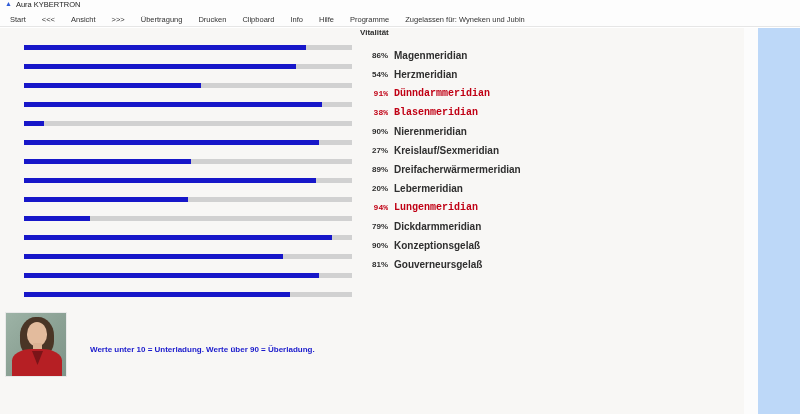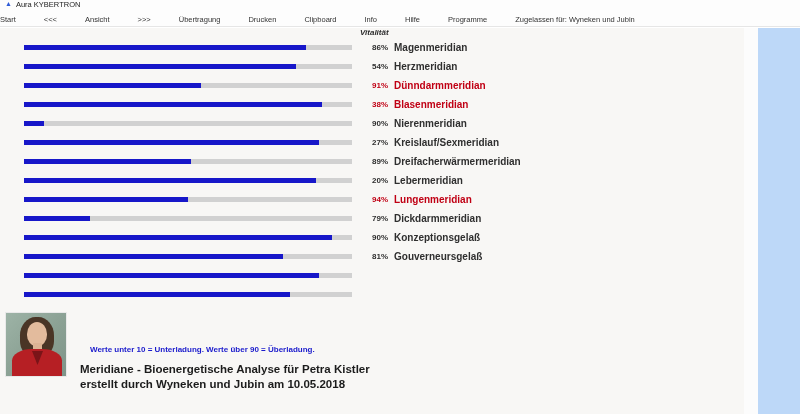--- a/index.html
+++ b/index.html
@@ -4,42 +4,42 @@
 <style>
   * { margin:0; padding:0; box-sizing:border-box; }
   html,body { width:800px; height:414px; }
   body { font-family:"Liberation Sans", sans-serif; background:#ffffff; position:relative; overflow:hidden; }
 
   
   .titlebar { position:absolute; left:0; top:0; width:800px; height:12px; background:#fdfdfd; display:flex; align-items:flex-start; padding-left:5px; }
   .title-icon { font-size:7px; color:#2e5bd8; line-height:1; margin-right:4px; }
   .title-text { font-size:7.5px; color:#222; }
 
-  .menubar { position:absolute; left:0; top:12px; width:800px; height:15px; background:#fdfdfd; display:flex; align-items:center; padding-left:0; gap:28px; border-bottom:1px solid #e6e6e6; }
+  .menubar { position:absolute; left:0; top:12px; width:800px; height:15px; background:#fdfdfd; display:flex; align-items:center; padding-left:10px; gap:16px; border-bottom:1px solid #e6e6e6; }
   .menu-item { font-size:7.5px; color:#333; white-space:nowrap; cursor:default; }
 
   
   .content { position:absolute; left:0; top:28px; width:800px; height:386px; background:#f8f7f5; }
   .gap-strip { position:absolute; left:744px; top:0; width:14px; height:386px; background:#fcfcfc; }
   .blue-strip { position:absolute; left:758px; top:0; width:42px; height:386px; background:#bdd8f8; }
 
   
   .bars-col { position:absolute; left:24px; top:10px; width:328px; }
   .bar-row { height:19px; display:flex; align-items:center; }
   .bar-track { width:100%; height:5px; background:#d1d1d1; position:relative; }
   .bar-fill { position:absolute; left:0; top:0; height:5px; background:#1717c9; }
 
   
   .legend-col { position:absolute; left:358px; top:0px; width:220px; }
-  .legend-title { font-size:8px; font-weight:bold; color:#2f2f2f; padding-left:2px; height:10px; line-height:10px;font-style:italic; }
-  .legend-rows { margin-top:0px; }
+  .legend-title { font-size:8px; font-weight:bold; color:#2f2f2f; padding-left:2px; height:10px; line-height:10px; }
+  .legend-rows { margin-top:8px; }
   .lrow { height:19px; display:flex; align-items:center; }
   .lrow .pct { width:30px; text-align:right; font-size:8px; font-weight:bold; color:#2f2f2f; }
   .lrow .lbl { margin-left:6px; font-size:10px; font-weight:bold; color:#2f2f2f; }
-  .lrow.alert .pct, .lrow.alert .lbl { color:#c00014; }
+  .lrow.alert .pct, .lrow.alert .lbl { color:#c00014;font-family:Liberation Mono, monospace; }
 
   
   .photo { position:absolute; left:5px; top:284px; width:62px; height:65px; background:linear-gradient(135deg,#9db3a6 0%,#8aa093 55%,#7e9489 100%); overflow:hidden; border:1px solid #e9e9e9; }
   .photo .hair { position:absolute; left:14px; top:4px; width:34px; height:40px; background:#4a3526; border-radius:46% 46% 40% 40%; }
   .photo .face { position:absolute; left:21px; top:9px; width:20px; height:24px; background:#e3bb9d; border-radius:50% 50% 46% 46%; }
   .photo .neck { position:absolute; left:27px; top:30px; width:9px; height:8px; background:#dcb394; }
   .photo .jacket { position:absolute; left:6px; top:36px; width:50px; height:29px; background:#b61f24; border-radius:40% 40% 0 0; }
   .photo .blouse { position:absolute; left:26px; top:38px; width:11px; height:14px; background:#7a1418; clip-path:polygon(0 0,100% 0,50% 100%); }
 
   .note-line { position:absolute; left:83px; top:317px; font-size:8px; font-weight:bold; color:#1a1acc;margin-left:7px; }
@@ -201,17 +201,13 @@
   <div class="photo">
     <div class="hair"></div>
     <div class="face"></div>
     <div class="neck"></div>
     <div class="jacket"></div>
     <div class="blouse"></div>
   </div>
 
   <div class="note-line">Werte unter 10 = Unterladung. Werte über 90 = Überladung.</div>
 
-  <div class="footer-title">
-    <div>Meridiane - Bioenergetische Analyse für Petra Kistler</div>
-    <div>erstellt durch Wyneken und Jubin am 10.05.2018</div>
-  </div>
 </div>
 
 </body></html>

